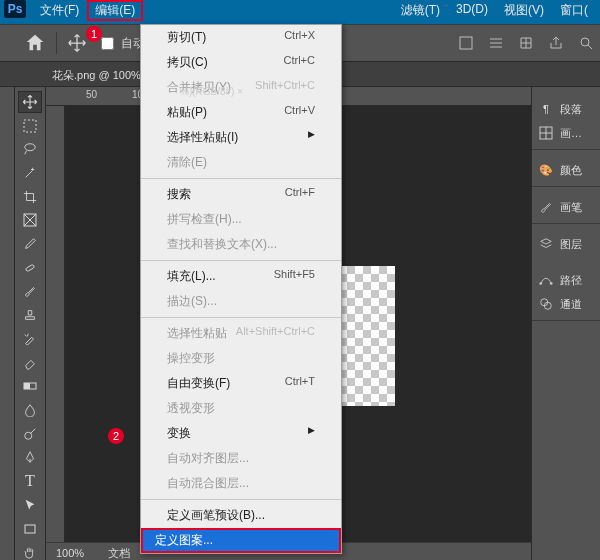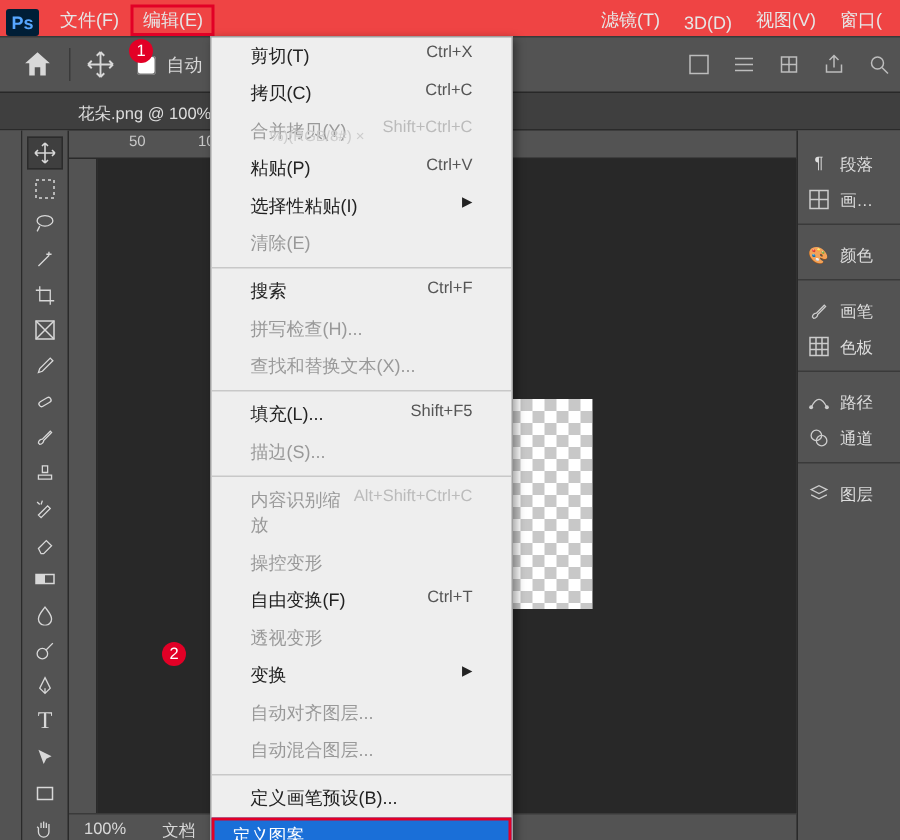--- a/index.html
+++ b/index.html
@@ -9,23 +9,23 @@
     height: 560px;
     overflow: hidden;
     font-family: "Microsoft YaHei", "Segoe UI", sans-serif;
     background: #535353;
     color: #d8d8d8;
     font-size: 12px;
   }
 
   
   .menubar {
-    background: #ef4444;
-    display: flex;
-    align-items: flex-end;
+    background: #0369a1;
+    display: flex;
+    align-items: flex-start;
     height: 24px;
     padding: 0 4px;
   }
   .ps-logo {
     width: 22px;
     height: 18px;
     background: #001e36;
     color: #57a7ff;
     font-weight: bold;
     font-size: 12px;
@@ -59,21 +59,21 @@
   .badge-2 { top: 428px; left: 108px; }
 
   
   .optionsbar {
     background: #535353;
     border-top: 1px solid #3a3a3a;
     border-bottom: 1px solid #282828;
     height: 36px;
     display: flex;
     align-items: center;
-    padding-left: 14px;
+    padding-left: 24px;
     gap: 10px;
     position: relative;
     z-index: 1;
   }
   .home-icon {
     width: 22px;
     height: 22px;
     display: block;
   }
   .divider {
@@ -519,28 +519,29 @@
     </div>
     <div class="panel-group">
       <div class="panel-item">
           <span class="panel-icon">
             <svg width="14" height="14" viewBox="0 0 16 16">
               <path stroke="#ccc" fill="none" d="M3 13c0-2 2-3 3-3l6-6 1 1-6 6c0 1-1 3-3 3z"></path>
             </svg>
           </span>
           <span>画笔</span>
         </div>
+    </div>
+    <div class="panel-group" style="border-bottom:none;">
       <div class="panel-item">
           <span class="panel-icon">
-            <svg width="14" height="14">
-              <rect x="1" y="1" width="12" height="12" fill="none" stroke="#ccc"></rect>
-              <path stroke="#ccc" d="M5 1v12M9 1v12M1 5h12M1 9h12"></path>
+            <svg width="14" height="14" viewBox="0 0 16 16">
+              <path fill="none" stroke="#ccc" d="M2 5l6-3 6 3-6 3zM2 9l6 3 6-3"></path>
             </svg>
           </span>
-          <span>色板</span>
+          <span>图层</span>
         </div>
     </div>
     <div class="panel-group">
       <div class="panel-item">
           <span class="panel-icon">
             <svg width="14" height="14" viewBox="0 0 16 16">
               <path stroke="#ccc" fill="none" d="M2 12c4-8 8-8 12 0"></path>
               <circle cx="2" cy="12" r="1.5" fill="#ccc"></circle>
               <circle cx="14" cy="12" r="1.5" fill="#ccc"></circle>
             </svg>
@@ -550,30 +551,20 @@
       <div class="panel-item">
           <span class="panel-icon">
             <svg width="14" height="14" viewBox="0 0 16 16">
               <circle cx="6" cy="6" r="4" fill="none" stroke="#ccc"></circle>
               <circle cx="10" cy="10" r="4" fill="none" stroke="#ccc"></circle>
             </svg>
           </span>
           <span>通道</span>
         </div>
     </div>
-    <div class="panel-group" style="border-bottom:none;">
-      <div class="panel-item">
-          <span class="panel-icon">
-            <svg width="14" height="14" viewBox="0 0 16 16">
-              <path fill="none" stroke="#ccc" d="M2 5l6-3 6 3-6 3zM2 9l6 3 6-3"></path>
-            </svg>
-          </span>
-          <span>图层</span>
-        </div>
-    </div>
   </div>
 </div>
 
 <div class="dropdown">
   <div class="dd-item">
       <span>剪切(T)</span>
       <span class="dd-shortcut">Ctrl+X</span>
     </div>
   <div class="dd-item">
       <span>拷贝(C)</span>
@@ -607,21 +598,21 @@
   <div class="dd-sep"></div>
   <div class="dd-item">
       <span>填充(L)...</span>
       <span class="dd-shortcut">Shift+F5</span>
     </div>
   <div class="dd-item disabled">
       <span>描边(S)...</span>
     </div>
   <div class="dd-sep"></div>
   <div class="dd-item disabled">
-      <span>内容识别缩放</span>
+      <span>选择性粘贴</span>
       <span class="dd-shortcut">Alt+Shift+Ctrl+C</span>
     </div>
   <div class="dd-item disabled">
       <span>操控变形</span>
     </div>
   <div class="dd-item">
       <span>自由变换(F)</span>
       <span class="dd-shortcut">Ctrl+T</span>
     </div>
   <div class="dd-item disabled">

